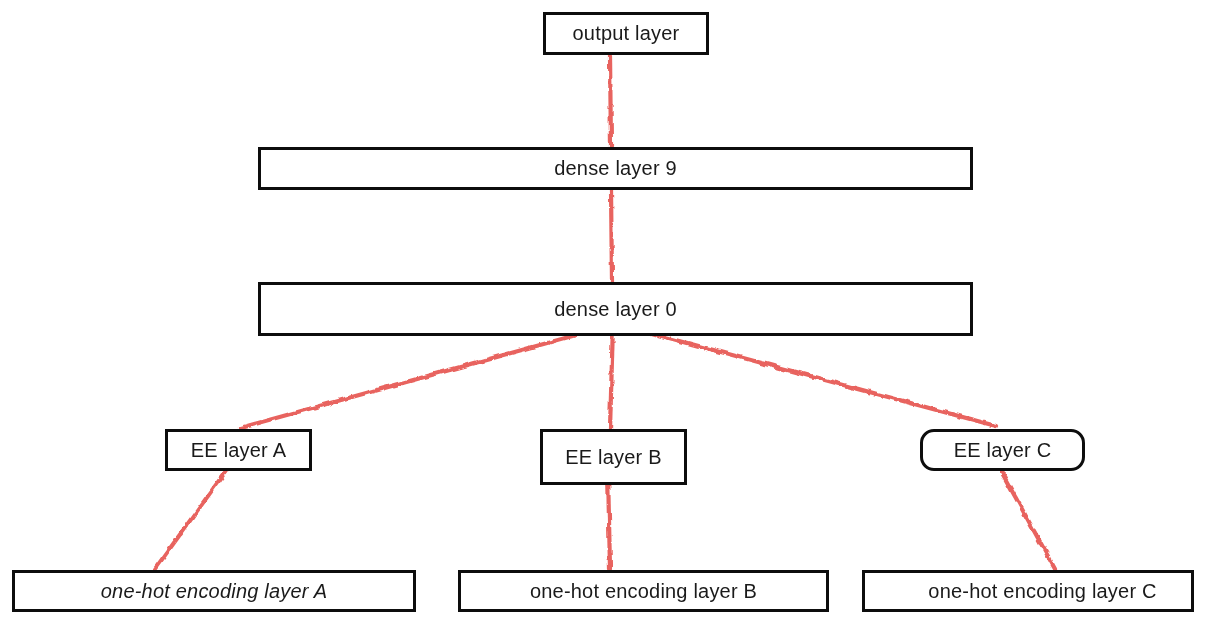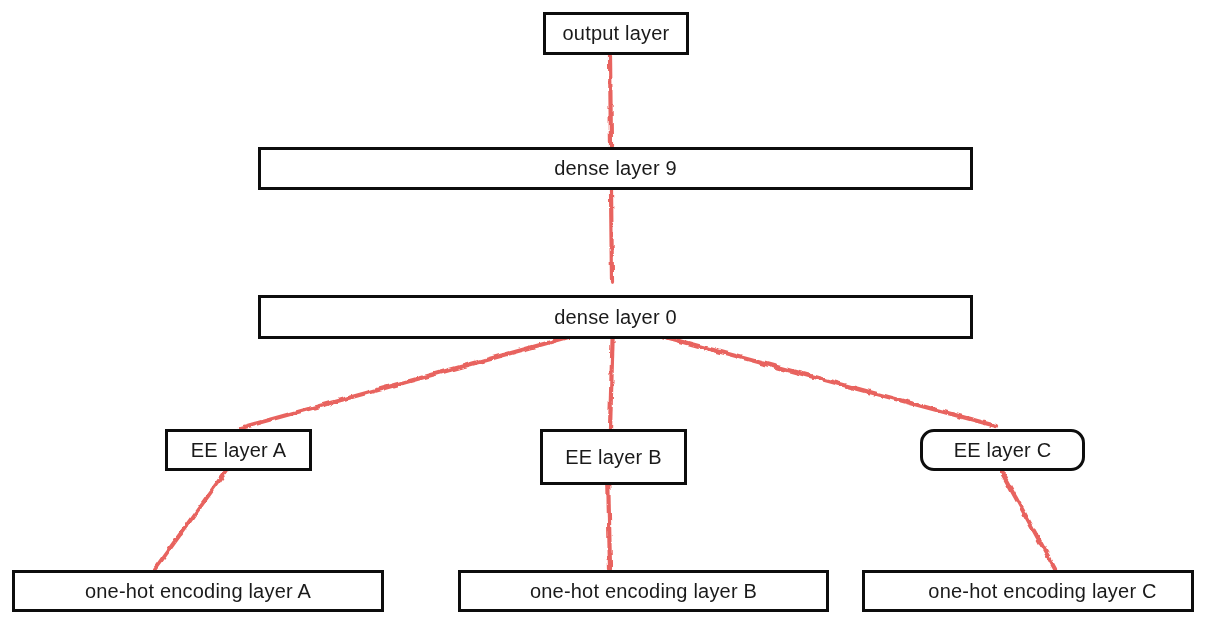--- a/index.html
+++ b/index.html
@@ -30,27 +30,27 @@
     background: #ffffff;
     display: flex;
     align-items: center;
     justify-content: center;
     font-size: 20px;
     color: #1a1a1a;
     white-space: nowrap;
     letter-spacing: 0.2px;
   }
   
-  .n-output  { left: 543px; top: 12px;  width: 146px; height: 43px; }
+  .n-output  { left: 543px; top: 12px;  width: 166px; height: 43px; }
   .n-dense1  { left: 258px; top: 147px; width: 715px; height: 43px; }
-  .n-dense0  { left: 258px; top: 295px; width: 715px; height: 44px; }
+  .n-dense0  { left: 258px; top: 282px; width: 715px; height: 54px; }
   .n-ee-a    { left: 165px; top: 429px; width: 147px; height: 42px; }
   .n-ee-b    { left: 540px; top: 429px; width: 147px; height: 56px; }
   .n-ee-c    { left: 920px; top: 429px; width: 165px; height: 42px; border-radius: 14px; }
-  .n-onehot-a{ left: 12px;  top: 570px; width: 372px; height: 42px; }
+  .n-onehot-a{ left: 12px;  top: 570px; width: 404px; height: 42px; font-style: italic; }
   .n-onehot-b{ left: 458px; top: 570px; width: 371px; height: 42px; }
   .n-onehot-c{ left: 862px; top: 570px; width: 332px; height: 42px; padding-left: 29px; }
 </style>
 </head>
 <body>
 
 <div class="stage">
 
   <svg class="edges-svg" viewBox="0 0 1206 624" xmlns="http://www.w3.org/2000/svg">
     <defs>

